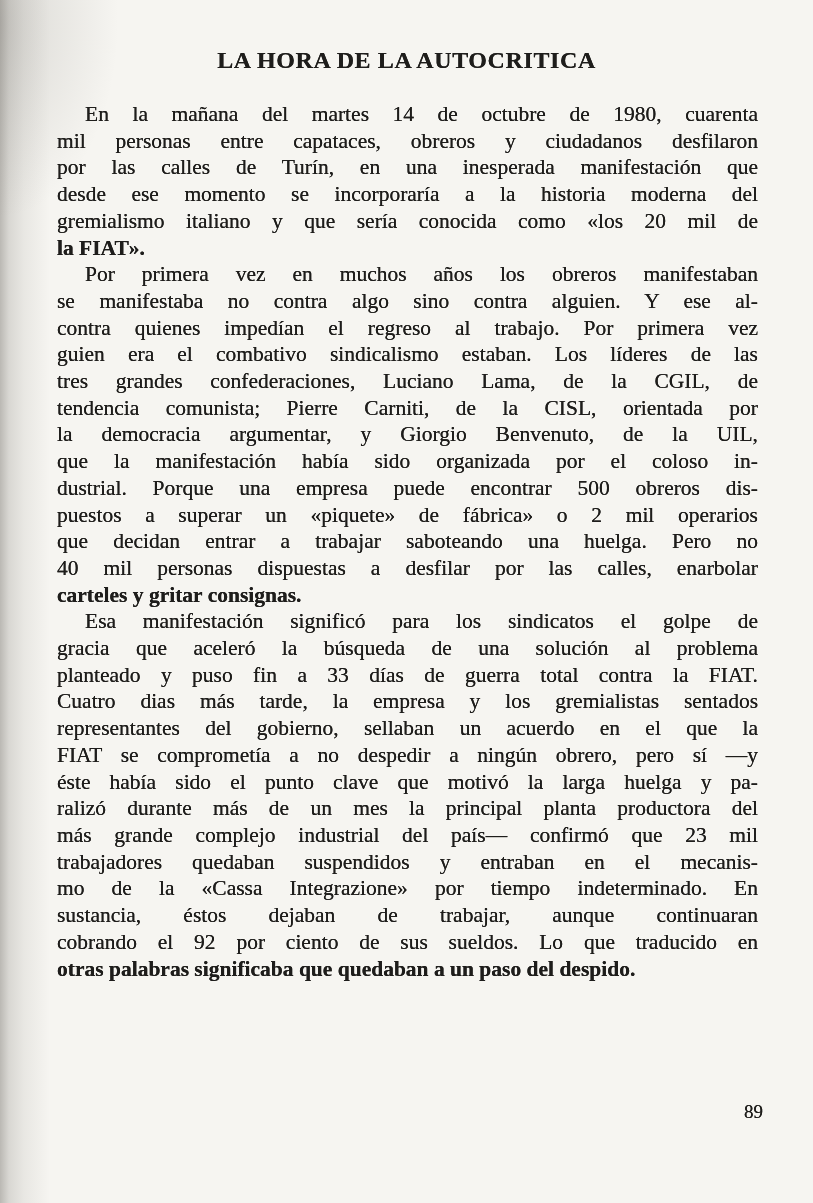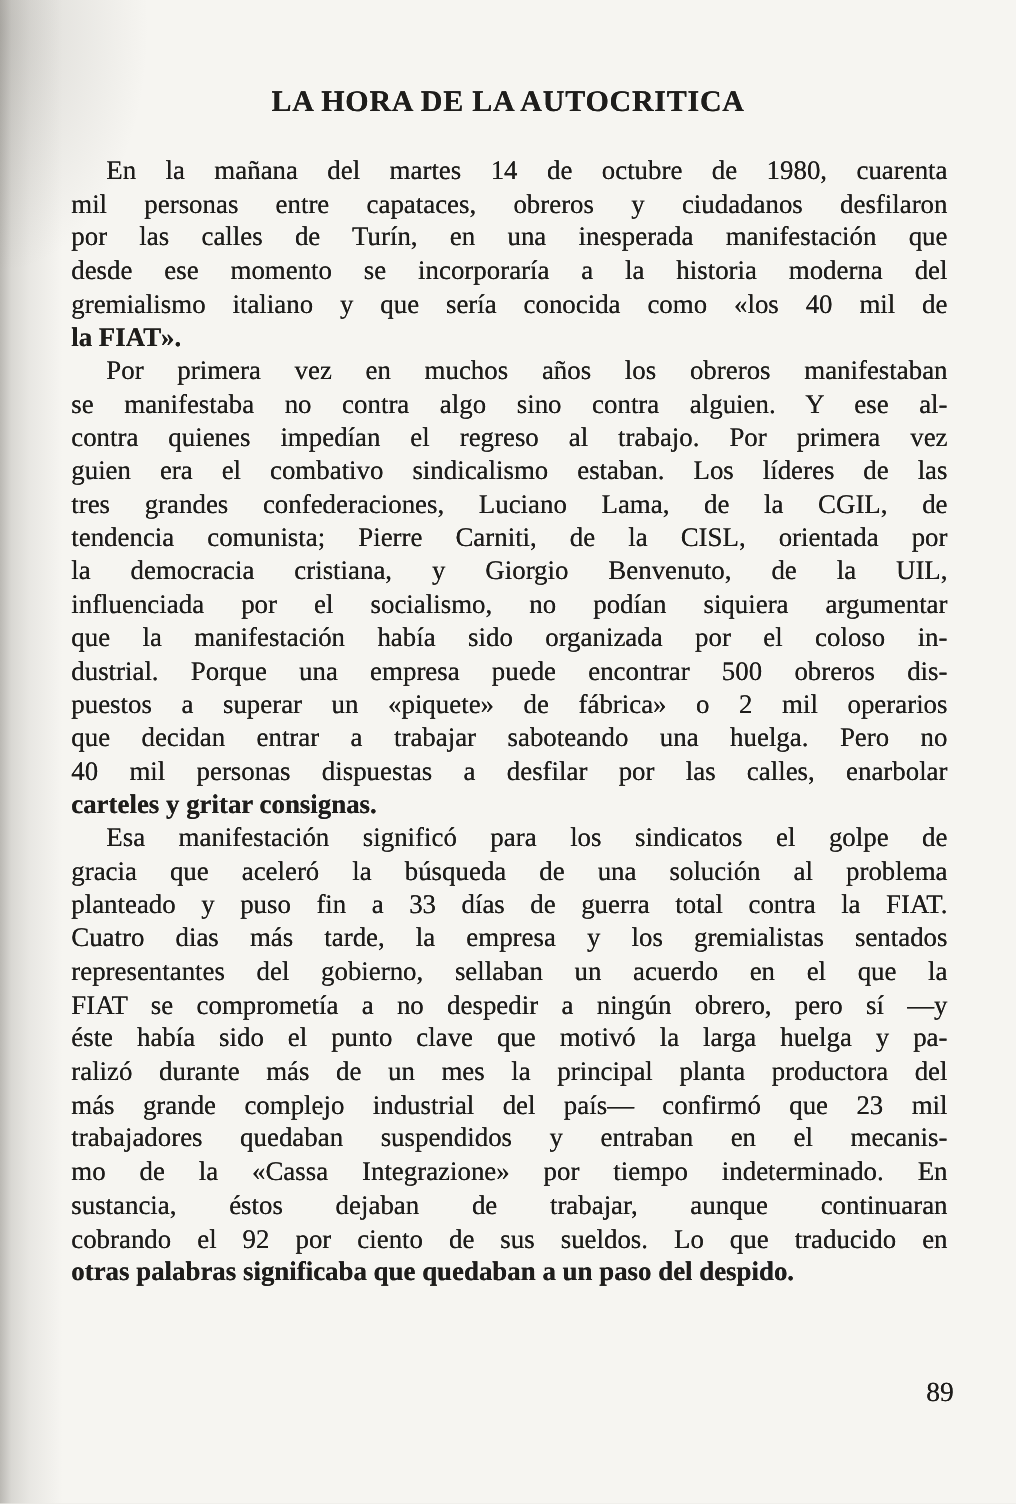--- a/index.html
+++ b/index.html
@@ -32,21 +32,21 @@
   .corner-shade {
     position: absolute;
     left: 0; top: 0;
     width: 120px; height: 220px;
     background: radial-gradient(ellipse at 0% 10%,
       rgba(70, 66, 60, 0.16), rgba(70, 66, 60, 0) 70%);
     pointer-events: none;
   }
   .page-title {
     margin: 0;
-    padding-top: 70px;
+    padding-top: 48px;
     text-align: center;
     font-size: 24px;
     line-height: 1;
     font-weight: bold;
     letter-spacing: 0.6px;
     text-shadow: 0 0 0.5px currentColor;
   }
   .body-text {
     margin: 29px 55px 0 57px;
     font-size: 21.5px;
@@ -62,52 +62,51 @@
   .line.first { text-indent: 28px; }
   .line.last {
     text-align-last: left;
     white-space: normal;
     font-weight: bold;
   }
   .page-number {
     position: absolute;
     top: 1101px;
     right: 50px;
-    font-size: 22px;
+    font-size: 19px;
     line-height: 1.2;
     text-shadow: 0 0 0.4px currentColor;
   }
 </style>
 </head>
 <body>
 
 <div class="sheet">
   <div class="edge-shadow"></div>
   <div class="corner-shade"></div>
 
   <h1 class="page-title">LA HORA DE LA AUTOCRITICA</h1>
 
   <div class="body-text">
       <div class="paragraph">
         <div class="line first">En la mañana del martes 14 de octubre de 1980, cuarenta</div>
         <div class="line">mil personas entre capataces, obreros y ciudadanos desfilaron</div>
         <div class="line">por las calles de Turín, en una inesperada manifestación que</div>
         <div class="line">desde ese momento se incorporaría a la historia moderna del</div>
-        <div class="line">gremialismo italiano y que sería conocida como «los 40 mil de</div>
+        <div class="line">gremialismo italiano y que sería conocida como «los 20 mil de</div>
         <div class="line last">la FIAT».</div>
       </div>
       <div class="paragraph">
         <div class="line first">Por primera vez en muchos años los obreros manifestaban</div>
         <div class="line">se manifestaba no contra algo sino contra alguien. Y ese al-</div>
         <div class="line">contra quienes impedían el regreso al trabajo. Por primera vez</div>
         <div class="line">guien era el combativo sindicalismo estaban. Los líderes de las</div>
         <div class="line">tres grandes confederaciones, Luciano Lama, de la CGIL, de</div>
         <div class="line">tendencia comunista; Pierre Carniti, de la CISL, orientada por</div>
-        <div class="line">la democracia cristiana, y Giorgio Benvenuto, de la UIL,</div>
-        <div class="line">influenciada por el socialismo, no podían siquiera argumentar</div>
+        <div class="line">la democracia argumentar, y Giorgio Benvenuto, de la UIL,</div>
         <div class="line">que la manifestación había sido organizada por el coloso in-</div>
         <div class="line">dustrial. Porque una empresa puede encontrar 500 obreros dis-</div>
         <div class="line">puestos a superar un «piquete» de fábrica» o 2 mil operarios</div>
         <div class="line">que decidan entrar a trabajar saboteando una huelga. Pero no</div>
         <div class="line">40 mil personas dispuestas a desfilar por las calles, enarbolar</div>
         <div class="line last">carteles y gritar consignas.</div>
       </div>
       <div class="paragraph">
         <div class="line first">Esa manifestación significó para los sindicatos el golpe de</div>
         <div class="line">gracia que aceleró la búsqueda de una solución al problema</div>

